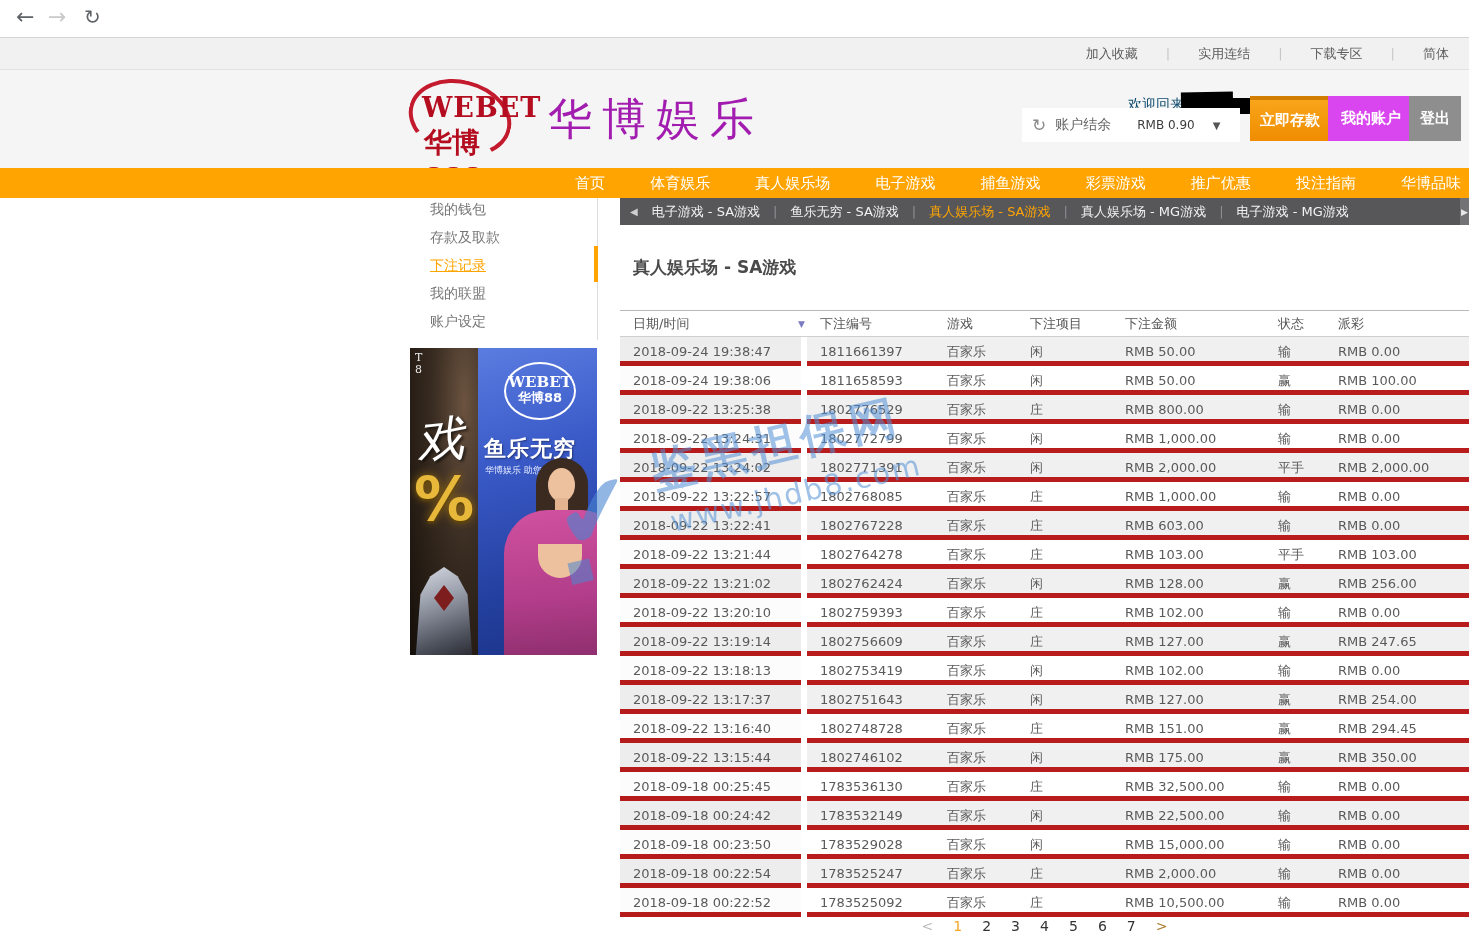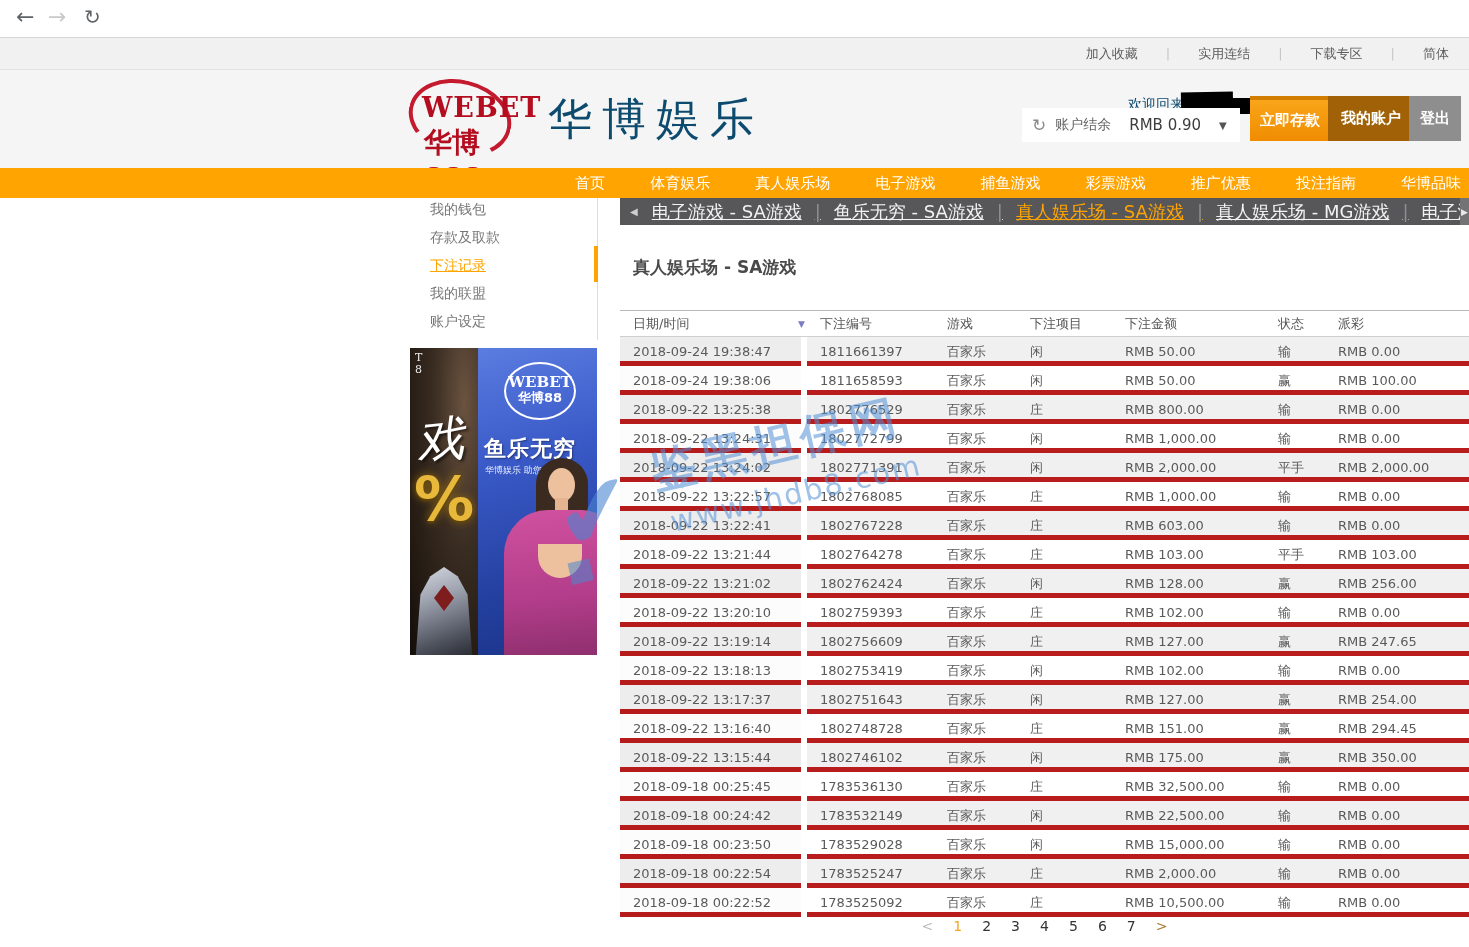--- a/index.html
+++ b/index.html
@@ -38,50 +38,50 @@
   
   .site-header { left:0; top:70px; width:1469px; height:98px; background:#f5f5f5; }
   .logo { position:absolute; left:408px; top:10px; display:flex; align-items:center; cursor:pointer; }
   .logo-badge { position:relative; width:116px; height:78px; }
   .logo-ring { position:absolute; left:0; top:0; width:104px; height:76px;
     border:4px solid #c41a2e; border-radius:50%;
     border-bottom-color:transparent; transform:rotate(14deg); }
   .logo-webet { position:absolute; left:14px; top:12px; font-family:"DejaVu Serif","Liberation Serif",serif;
     font-weight:bold; font-size:27px; color:#b50d20; letter-spacing:1px; }
   .logo-hb888 { position:absolute; left:16px; top:44px; font-weight:bold; font-size:28px; color:#b50d20; }
-  .logo-brand { margin-left:24px; font-size:44px; color:#0c4a6e; letter-spacing:10px; font-weight:400; }
+  .logo-brand { margin-left:24px; font-size:44px; color:#a21caf; letter-spacing:10px; font-weight:400; }
   .welcome-label { position:absolute; left:1128px; top:26px; color:#0c4a6e; font-size:14px; }
   .redact-1 { position:absolute; left:1181px; top:22px; width:52px; height:19px; background:#000; transform:rotate(-1deg); }
   .redact-2 { position:absolute; left:1214px; top:28px; width:52px; height:16px; background:#000; }
   .balance-box { position:absolute; left:1022px; top:38px; width:218px; height:34px; background:#fff;
     display:flex; align-items:center; padding:0 10px; cursor:pointer; }
   .refresh-icon { font-size:17px; color:#8a8a8a; margin-right:9px; line-height:1; }
   .balance-label { color:#666; font-size:14px; }
-  .balance-value { color:#3c3c3c; font-size:15px; margin-left:18px; }
+  .balance-value { color:#3c3c3c; font-size:12px; margin-left:26px; }
   .dd-arrow { color:#555; font-size:10px; margin-left:18px; }
   .hdr-btn { position:absolute; top:26px; height:45px; color:#fff; font-size:15px; font-weight:bold;
     display:flex; align-items:center; justify-content:center; cursor:pointer; }
   .btn-deposit { left:1250px; width:80px; background:linear-gradient(#f9a51a,#f08c00);
     border-top:4px solid #d27d00; }
-  .btn-account { left:1328px; width:86px; background:#a16207; }
+  .btn-account { left:1328px; width:86px; background:#d946ef; }
   .btn-logout  { left:1409px; width:52px; background:#8e8e8e; }
 
   
   .main-nav { left:0; top:168px; width:1469px; height:30px; background:#ffa400; }
   .nav-items { position:absolute; left:575px; right:8px; top:0; height:30px;
     display:flex; justify-content:space-between; align-items:center; }
   .nav-item { color:#fff; font-size:15px; cursor:pointer; white-space:nowrap; }
 
   
   .tab-bar { left:620px; top:198px; width:849px; height:27px; background:#57575a;
     display:flex; align-items:center; padding-left:8px; }
   .tab-prev { color:#cfcfcf; font-size:10px; margin:0 14px 0 2px; cursor:pointer; }
   .tab-next { position:absolute; right:0; top:0; width:9px; height:27px; background:#737376;
     color:#e8e8e8; font-size:9px; display:flex; align-items:center; justify-content:center; cursor:pointer; }
-  .tab { color:#f2f2f2; font-size:18px; cursor:pointer; white-space:nowrap;text-decoration:underline; }
+  .tab { color:#f2f2f2; font-size:13px; cursor:pointer; white-space:nowrap; }
   .tab.active { color:#ffa400; }
   .tab:not(:last-child)::after { content:"|"; color:#8f8f92; margin:0 13px; }
 
   
   .sidebar { left:410px; top:198px; width:188px; height:140px; }
   .side-divider { left:597px; top:198px; width:1px; height:142px; background:#ddd; }
   .active-bar { left:594px; top:246px; width:4px; height:36px; background:#ffa400; }
   .sidebar-item { position:absolute; left:20px; font-size:14px; color:#777; cursor:pointer; }
   .sidebar-item.active { color:#ffa400; text-decoration:underline; }
 

